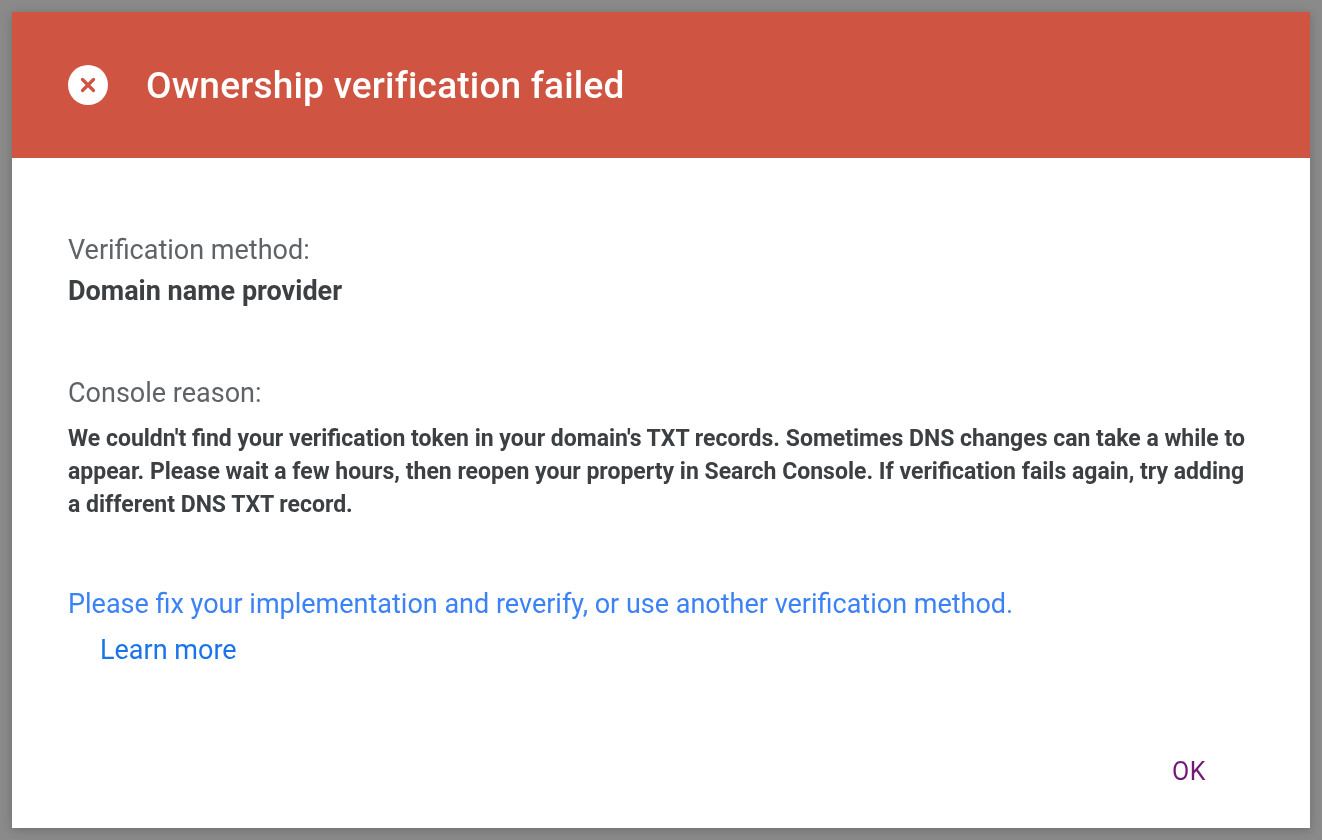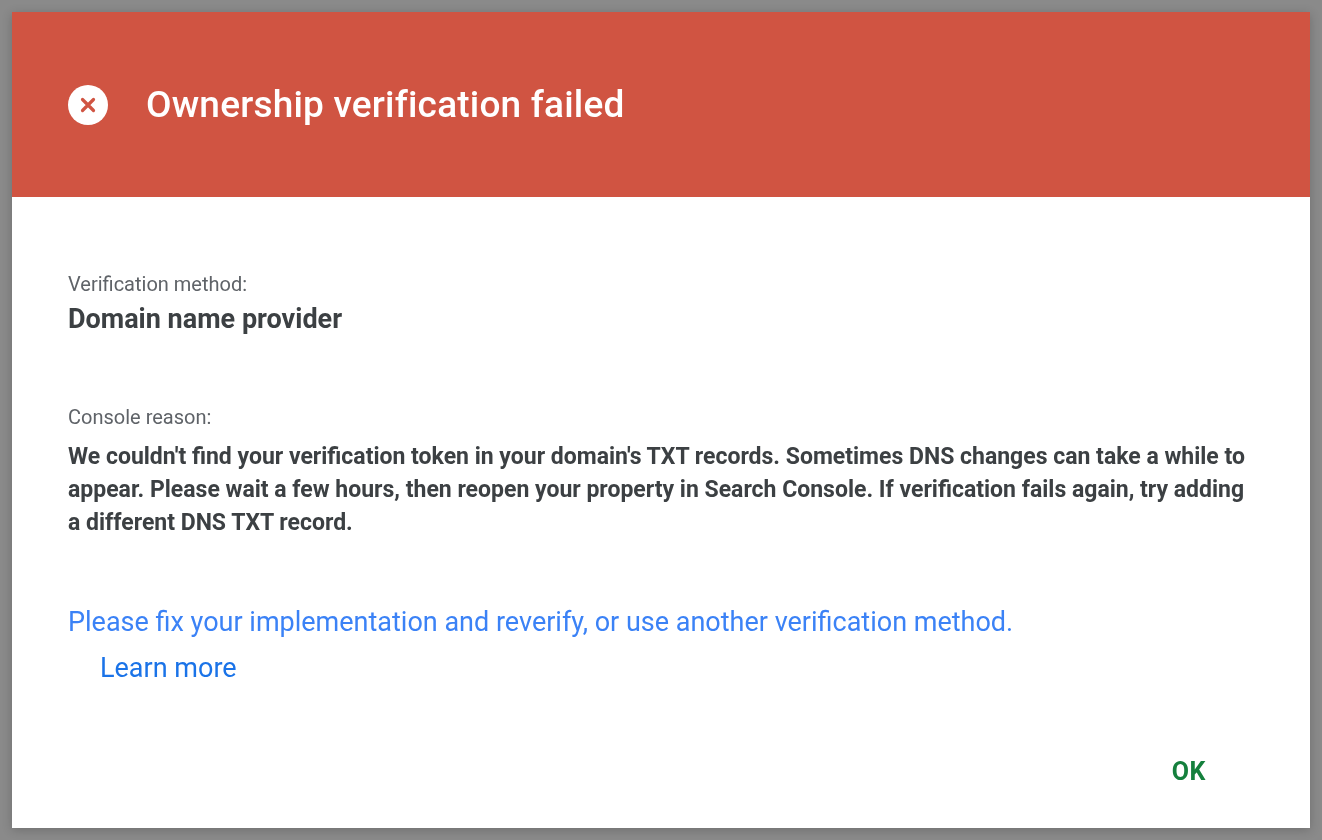--- a/index.html
+++ b/index.html
@@ -28,21 +28,21 @@
       display: flex;
       flex-direction: column;
     }
     
     .dialog-header {
       background: #d05442;
       padding: 30px 56px;
       display: flex;
       align-items: center;
       gap: 38px;
-      height: 185px;
+      height: 146px;
     }
     
     .error-icon {
       width: 40px;
       height: 40px;
       background: #ffffff;
       border-radius: 50%;
       display: flex;
       align-items: center;
       justify-content: center;
@@ -67,21 +67,21 @@
       display: flex;
       flex-direction: column;
     }
     
     .section {
       margin-bottom: 62px;
     }
     
     .label-text {
       color: #5f6368;
-      font-size: 20px;
+      font-size: 27px;
       font-weight: 400;
       line-height: 1.5;
     }
     
     .value-text {
       color: #3c4043;
       font-size: 27px;
       font-weight: 700;
       line-height: 1.5;
     }
@@ -119,23 +119,23 @@
     .dialog-actions {
       display: flex;
       justify-content: flex-end;
       margin-top: auto;
       padding-right: 20px;
     }
     
     .ok-button {
       background: transparent;
       border: none;
-      color: #15803d;
+      color: #701a75;
       font-size: 25px;
-      font-weight: 700;
+      font-weight: 400;
       padding: 14px 28px;
       cursor: pointer;
       letter-spacing: 0.5px;
       font-family: inherit;
     }
   </style>
 </head>
 <body>
 
 <div class="dialog">

